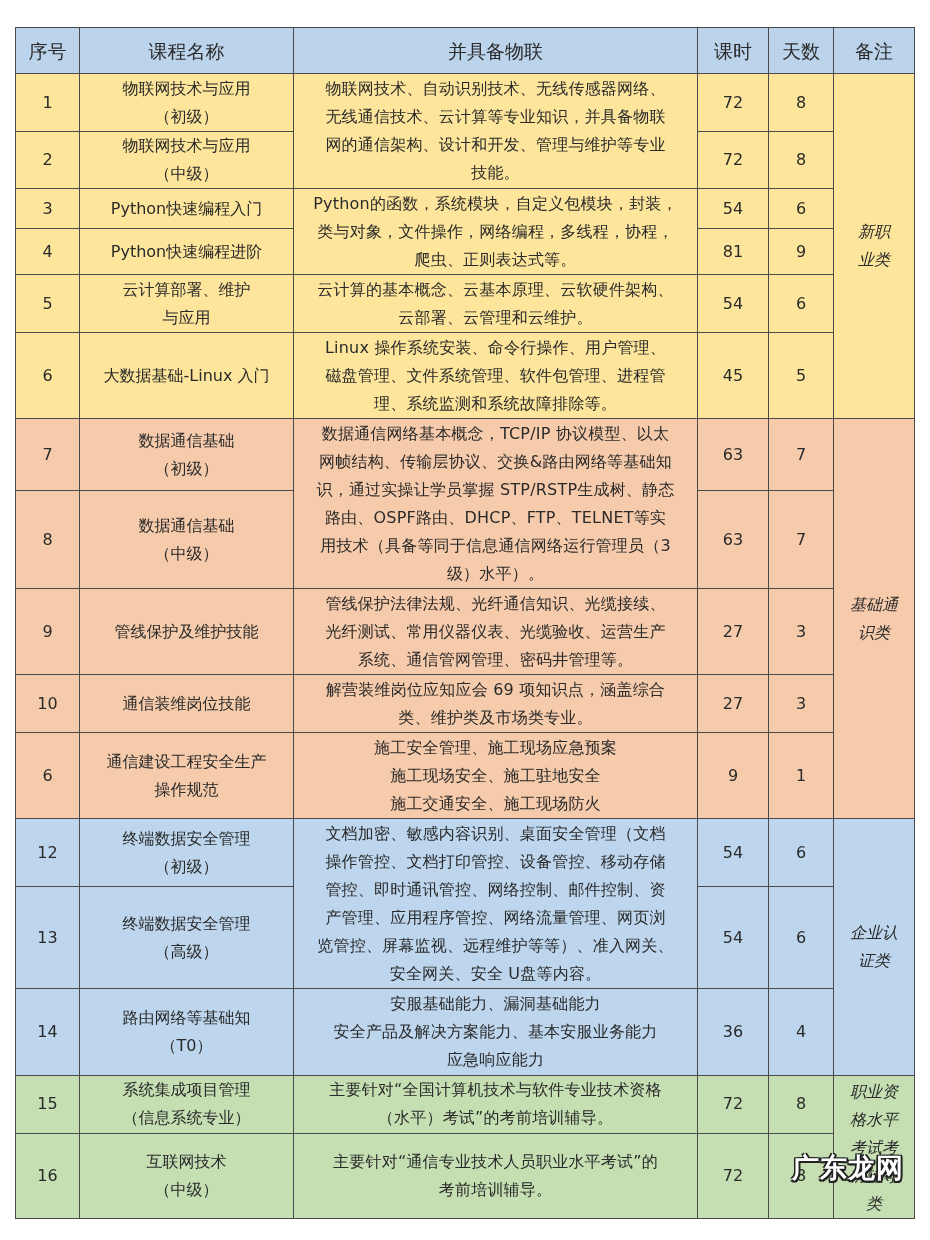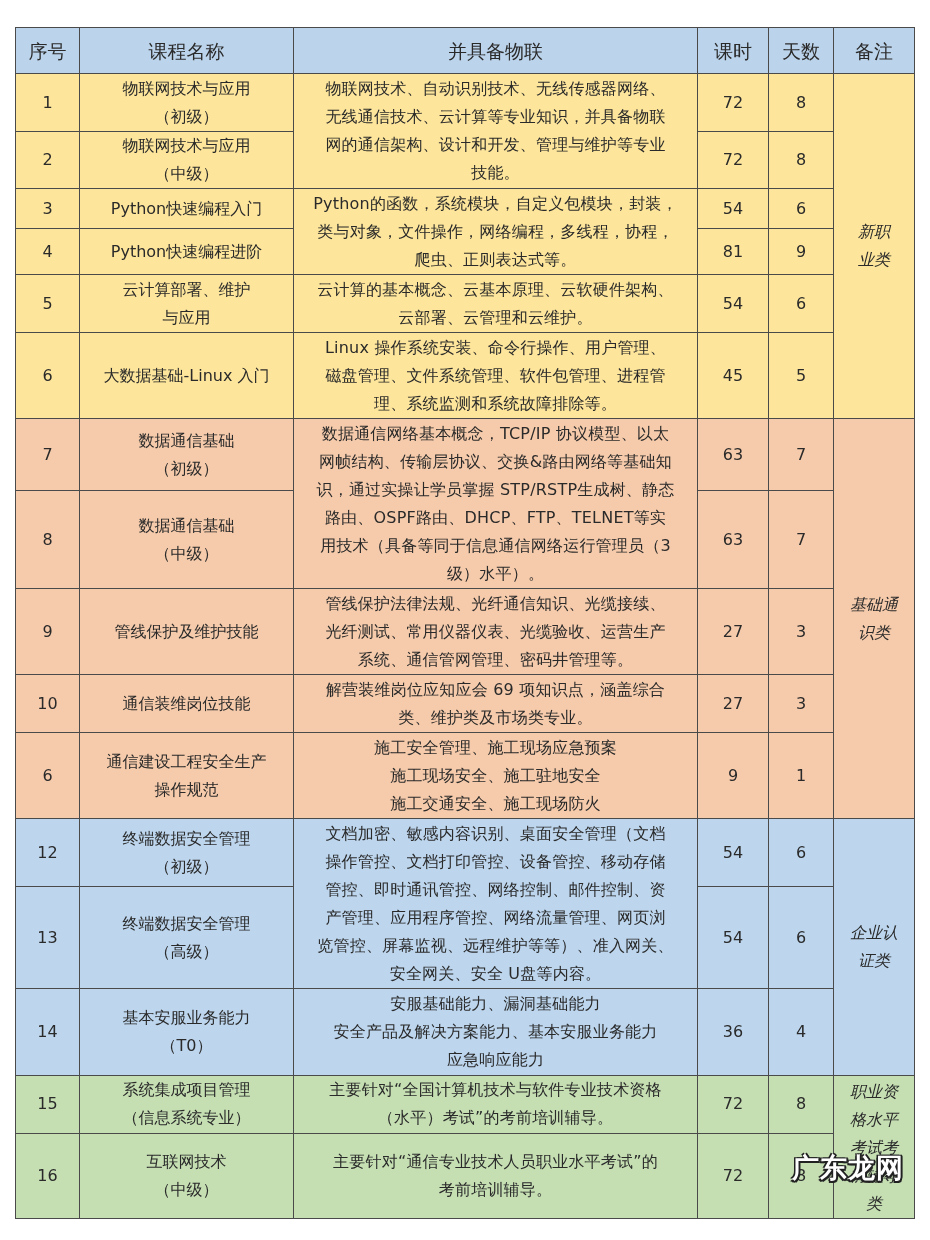--- a/index.html
+++ b/index.html
@@ -225,21 +225,21 @@
       <td class="name">
           <span class="line">终端数据安全管理</span>
           <span class="line">（高级）</span>
         </td>
       <td class="num">54</td>
       <td class="num">6</td>
     </tr>
     <tr class="g3" style="height:87px">
       <td class="num">14</td>
       <td class="name">
-          <span class="line">基本安服业务能力</span>
+          <span class="line">路由网络等基础知</span>
           <span class="line">（T0）</span>
         </td>
       <td class="summary">
           <span class="line">安服基础能力、漏洞基础能力</span>
           <span class="line">安全产品及解决方案能力、基本安服业务能力</span>
           <span class="line">应急响应能力</span>
         </td>
       <td class="num">36</td>
       <td class="num">4</td>
     </tr>

